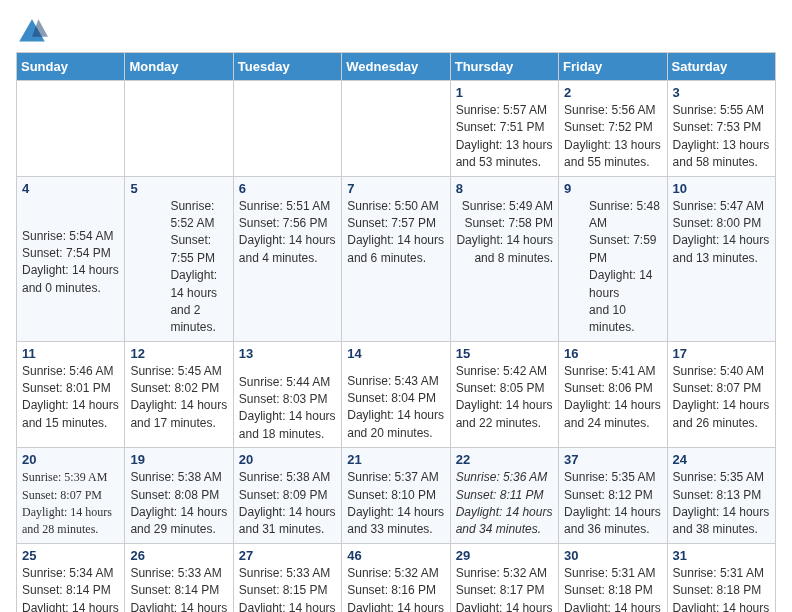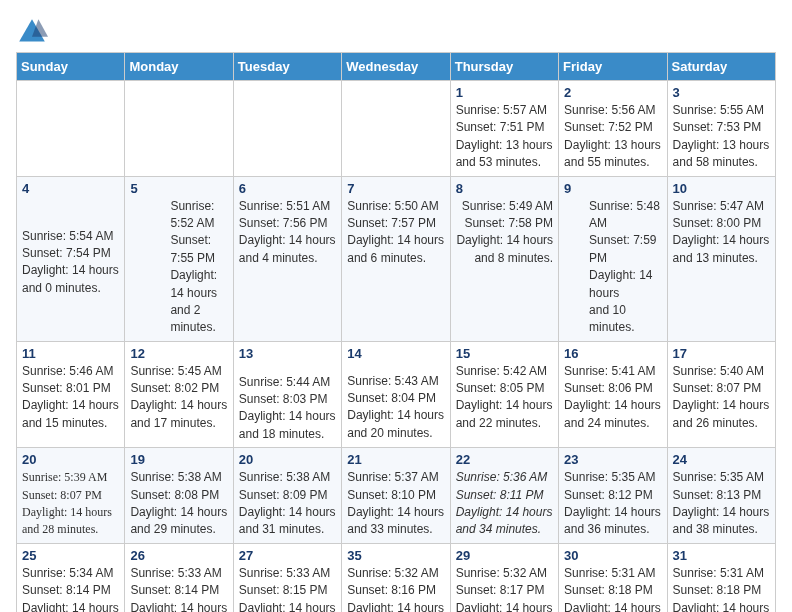--- a/index.html
+++ b/index.html
@@ -279,21 +279,21 @@
 and 33 minutes.</div>
         </td>
         <td>
           <span class="day-number">22</span>
           <div class="day-info" style="white-space: pre-line; font-style: italic;">Sunrise: 5:36 AM
 Sunset: 8:11 PM
 Daylight: 14 hours
 and 34 minutes.</div>
         </td>
         <td>
-          <span class="day-number">23</span>
+          <span class="day-number">37</span>
           <div class="day-info" style="white-space: pre-line;">Sunrise: 5:35 AM
 Sunset: 8:12 PM
 Daylight: 14 hours
 and 36 minutes.</div>
         </td>
         <td>
           <span class="day-number">24</span>
           <div class="day-info" style="white-space: pre-line;">Sunrise: 5:35 AM
 Sunset: 8:13 PM
 Daylight: 14 hours
@@ -316,21 +316,21 @@
 and 41 minutes.</div>
         </td>
         <td>
           <span class="day-number">27</span>
           <div class="day-info" style="white-space: pre-line;">Sunrise: 5:33 AM
 Sunset: 8:15 PM
 Daylight: 14 hours
 and 42 minutes.</div>
         </td>
         <td>
-          <span class="day-number">35</span>
+          <span class="day-number">46</span>
           <div class="day-info" style="white-space: pre-line;">Sunrise: 5:32 AM
 Sunset: 8:16 PM
 Daylight: 14 hours
 and 43 minutes.</div>
         </td>
         <td>
           <span class="day-number">29</span>
           <div class="day-info" style="white-space: pre-line;">Sunrise: 5:32 AM
 Sunset: 8:17 PM
 Daylight: 14 hours

